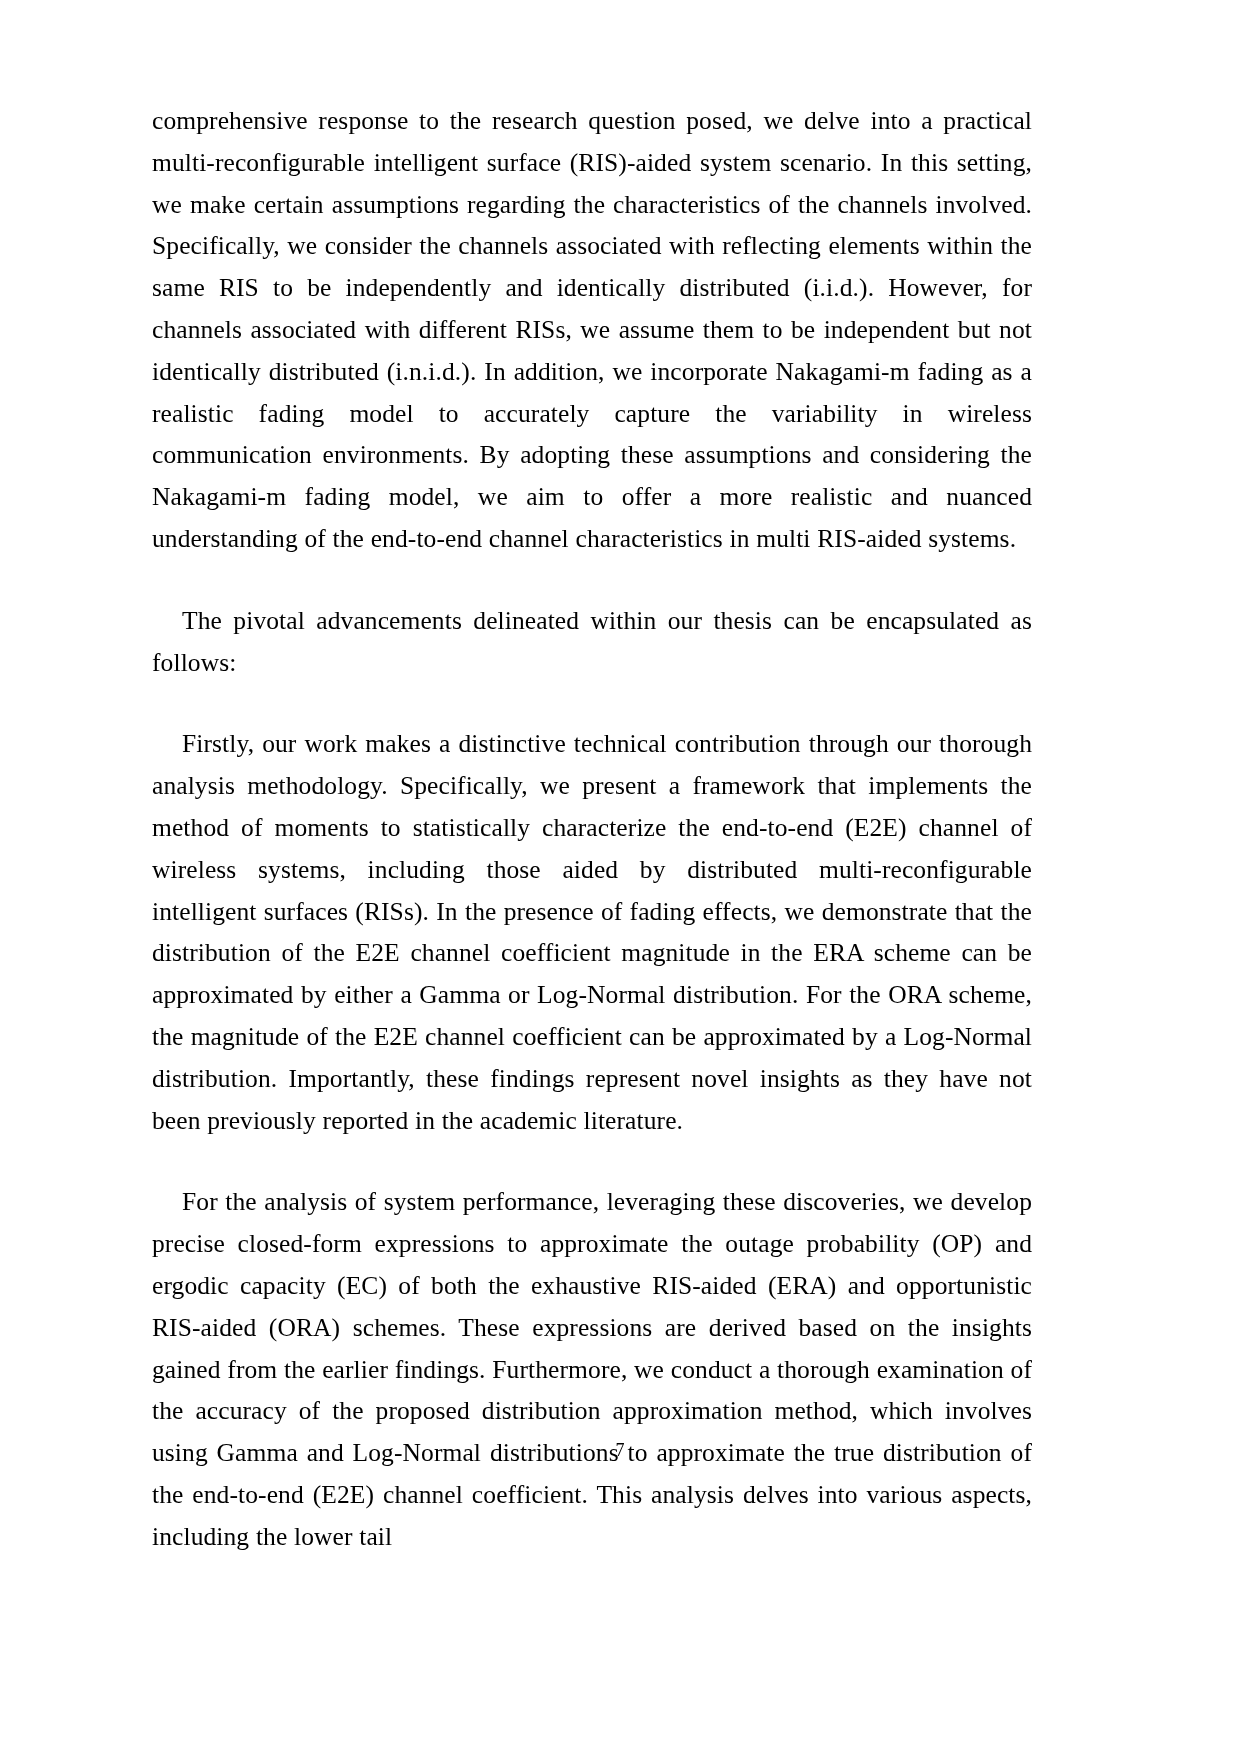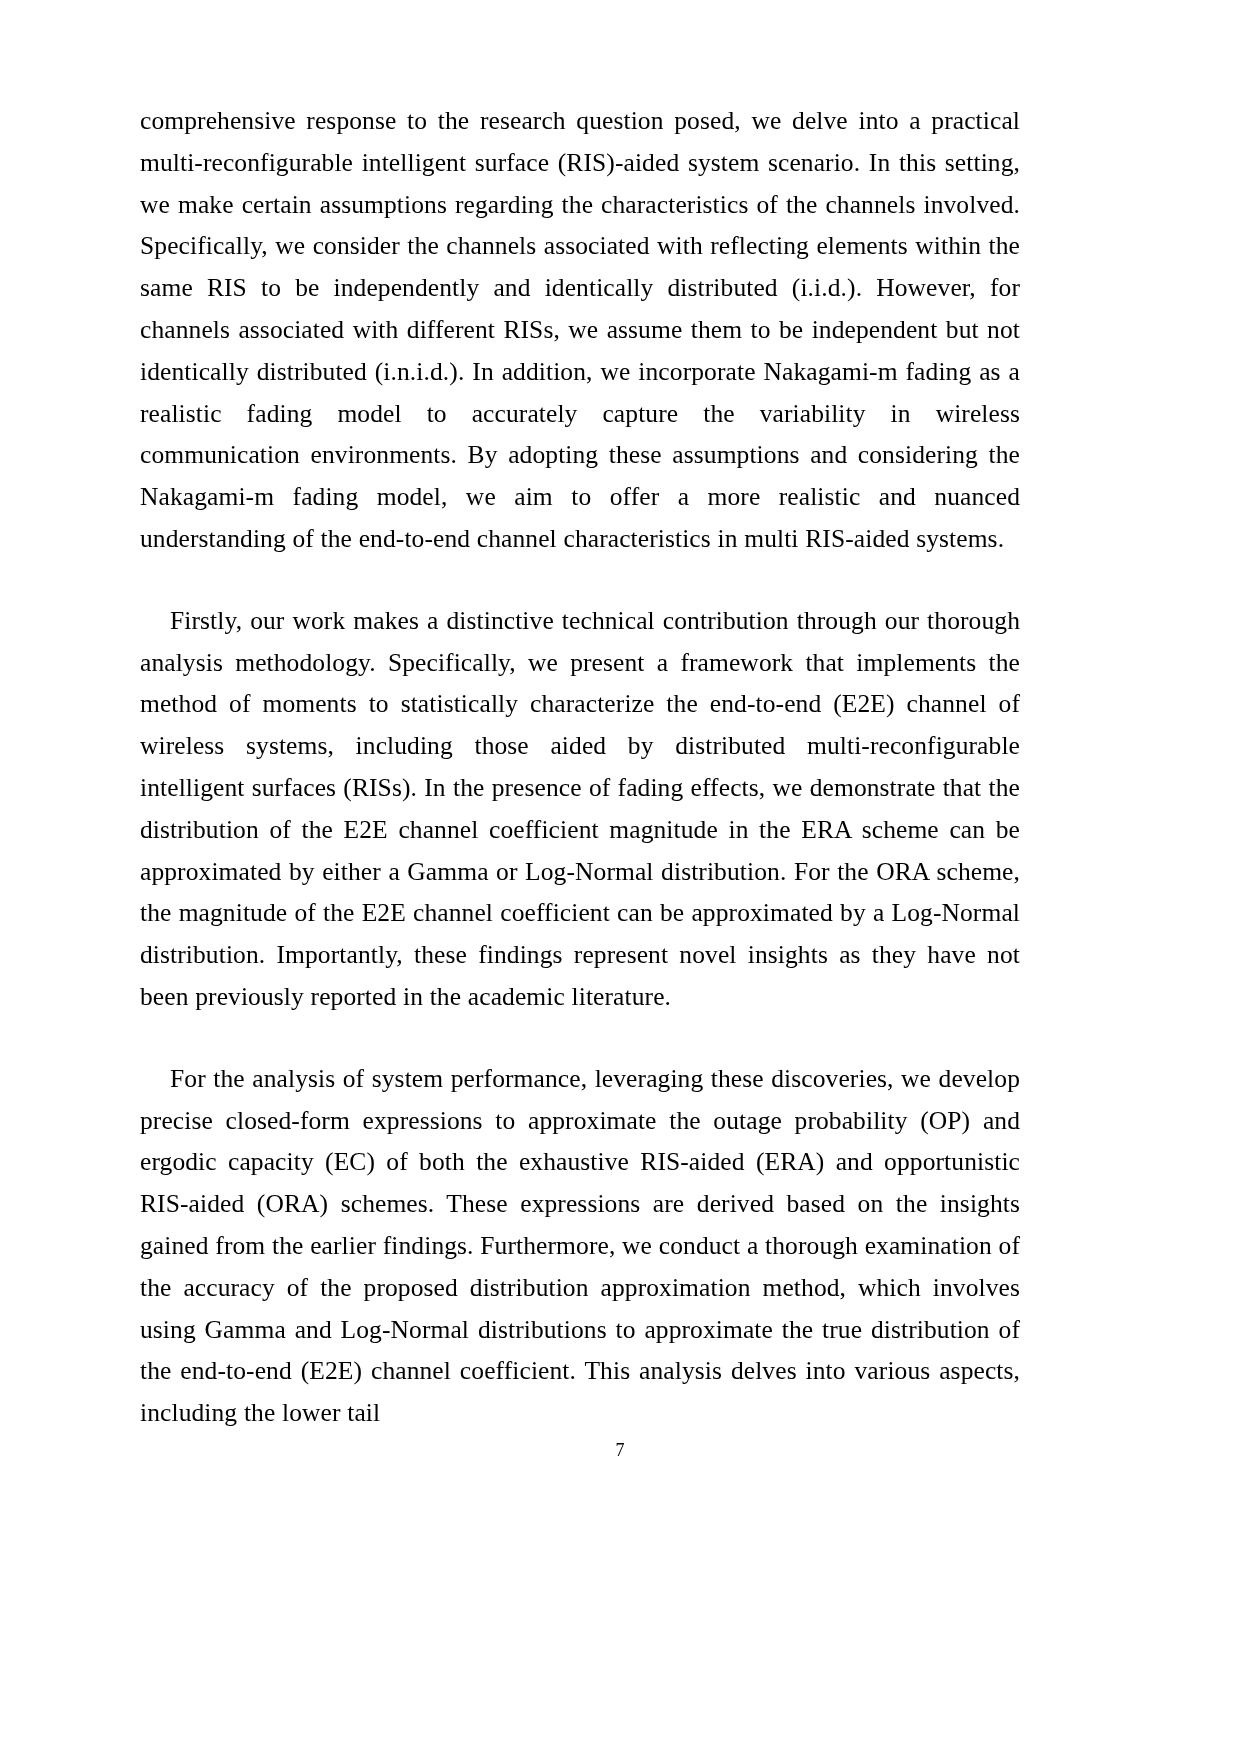--- a/index.html
+++ b/index.html
@@ -15,21 +15,21 @@
   .page {
     position: relative;
     width: 1240px;
     height: 1754px;
     background: #ffffff;
     box-sizing: border-box;
     overflow: hidden;
   }
   .content {
     position: absolute;
-    left: 140px;
+    left: 152px;
     top: 100px;
     width: 880px;
   }
   p.body-par {
     margin: 0 0 0 0;
     font-size: 25.5px;
     line-height: 41.8px;
     text-align: justify;
     text-justify: inter-word;
     letter-spacing: 0.1px;
@@ -62,20 +62,21 @@
 </style>
 </head>
 <body>
 
 <div class="page">
   <div class="content">
 
     <p class="body-par">comprehensive response to the research question posed, we delve into a practical multi-reconfigurable intelligent surface (RIS)-aided system scenario. In this setting, we make certain assumptions regarding the characteristics of the channels involved. Specifically, we consider the channels associated with reflecting elements within the same RIS to be independently and identically distributed (i.i.d.). However, for channels associated with different RISs, we assume them to be independent but not identically distributed (i.n.i.d.). In addition, we incorporate Nakagami-m fading as a realistic fading model to accurately capture the variability in wireless communication environments. By adopting these assumptions and considering the Nakagami-m fading model, we aim to offer a more realistic and nuanced understanding of the end-to-end channel characteristics in multi RIS-aided systems.</p>
 
 
+    <p class="body-par indent gap-before">The pivotal advancements delineated within our thesis can be encapsulated as follows:</p>
 
     <p class="body-par indent gap-before">Firstly, our work makes a distinctive technical contribution through our thorough analysis methodology. Specifically, we present a framework that implements the method of moments to statistically characterize the end-to-end (E2E) channel of wireless systems, including those aided by distributed multi-reconfigurable intelligent surfaces (RISs). In the presence of fading effects, we demonstrate that the distribution of the E2E channel coefficient magnitude in the ERA scheme can be approximated by either a Gamma or Log-Normal distribution. For the ORA scheme, the magnitude of the E2E channel coefficient can be approximated by a Log-Normal distribution. Importantly, these findings represent novel insights as they have not been previously reported in the academic literature.</p>
 
     <p class="body-par indent gap-before">For the analysis of system performance, leveraging these discoveries, we develop precise closed-form expressions to approximate the outage probability (OP) and ergodic capacity (EC) of both the exhaustive RIS-aided (ERA) and opportunistic RIS-aided (ORA) schemes. These expressions are derived based on the insights gained from the earlier findings. Furthermore, we conduct a thorough examination of the accuracy of the proposed distribution approximation method, which involves using Gamma and Log-Normal distributions to approximate the true distribution of the end-to-end (E2E) channel coefficient. This analysis delves into various aspects, including the lower tail</p>
 
   </div>
 
   <div class="page-number">7</div>
 </div>
 

